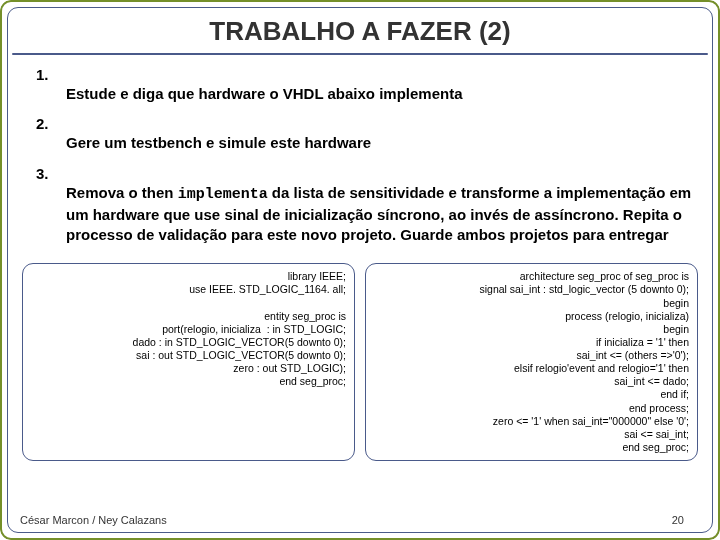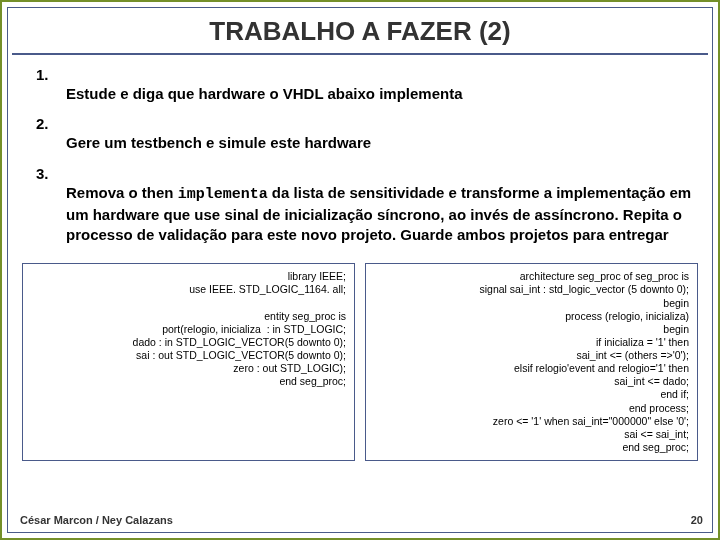--- a/index.html
+++ b/index.html
@@ -1,28 +1,28 @@
 <!DOCTYPE html>
 <html><head>
 <meta charset="utf-8">
 <style>
-  * { margin: 0; padding: 0; box-sizing: border-box; }
+  * { margin: 0; padding: 0; box-sizing: border-box; border-radius: 11px; }
   body { width: 720px; height: 540px; background: #fff; font-family: Arial, sans-serif; overflow: hidden; }
   .slide { width: 720px; height: 540px; border: 2px solid #748F2A; position: relative; background: #fff; }
   .inner { position: absolute; inset: 5px; border: 1px solid #4A5A8A; }
   .title { text-align: center; font-size: 26px; font-weight: bold; color: #333; padding: 8px 0 6px; font-family: Arial, sans-serif; }
   .hr { height: 2px; background: #4A5A8A; margin: 0 4px; }
   .list { padding: 6px 18px 4px 28px; }
   .item { display: flex; margin: 4px 0 10px; font-size: 15px; font-weight: bold; color: #000; line-height: 1.35; }
   .num { min-width: 22px; }
   .txt { flex: 1; padding-left: 8px; margin-top: 19px; }
   .mono { font-family: "Courier New", monospace; font-weight: bold; }
   .codewrap { display: flex; gap: 10px; padding: 4px 14px 0; text-align: right; }
   .codebox { flex: 1; border: 1px solid #4A5A8A; padding: 6px 8px; font-family: Arial, sans-serif; font-size: 10.5px; line-height: 1.25; white-space: pre; }
-  .footer { position: absolute; bottom: 6px; left: 12px; right: 9px; font-size: 11px; color: #333; display: flex; justify-content: space-between; font-weight: bold; }
+  .footer { position: absolute; bottom: 6px; left: 12px; right: 28px; font-size: 11px; color: #333; display: flex; justify-content: space-between; }
   .pagenum { color: #333; margin-left: 36px; }
 </style>
 </head>
 <body>
 
 <div class="slide">
   <div class="inner">
     <div class="title">TRABALHO A FAZER (2)</div>
     <div class="hr"></div>
     <div class="list">

